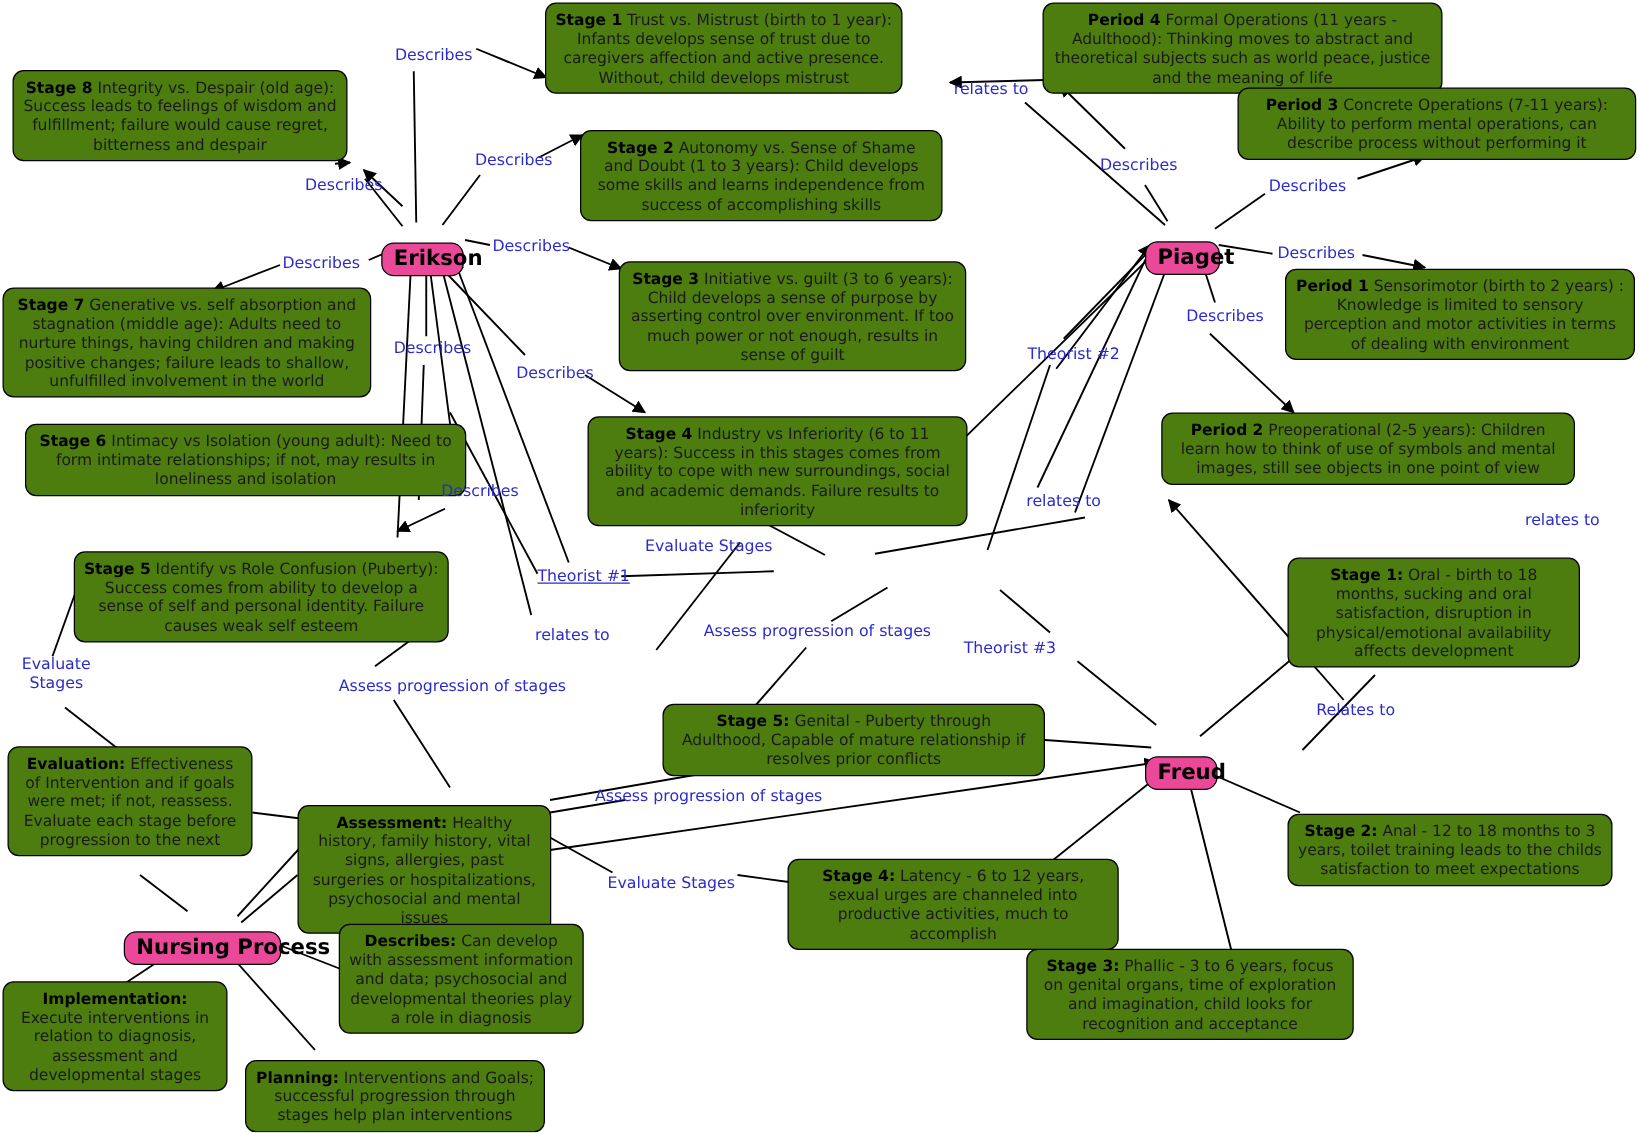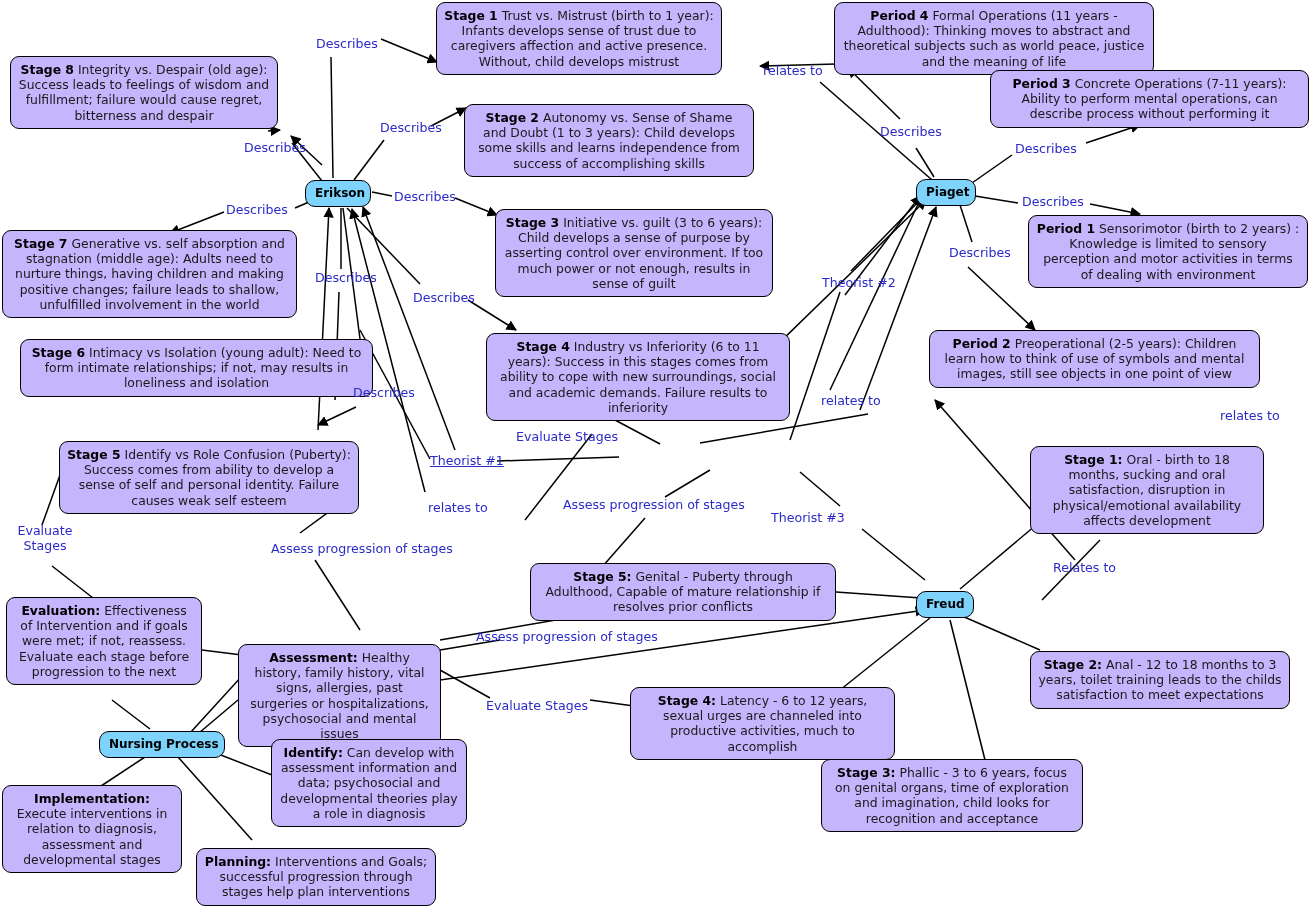--- a/index.html
+++ b/index.html
@@ -18,48 +18,49 @@
   #edges {
     position: absolute;
     left: 0; top: 0;
     width: 1312px;
     height: 906px;
     pointer-events: none;
   }
   .node {
     position: absolute;
     box-sizing: border-box;
-    background: #c4b5fd;
+    background: #4d7c0f;
     border: 1.6px solid #000000;
     border-radius: 9px;
     text-align: center;
     color: #1a1a1a;
     font-size: 12.4px;
     line-height: 15.2px;
     padding: 5px 7px;
     z-index: 3;
   }
   .node b {
     font-weight: bold;
     color: #000;
   }
   .hub {
     position: absolute;
     box-sizing: border-box;
-    background: #7dd3fc;
+    background: #ec4899;
     border: 1.8px solid #000000;
     border-radius: 10px;
     text-align: center;
     font-weight: bold;
-    font-size: 12px;
+    font-size: 17px;
     line-height: 17px;
     color: #000;
     padding: 4px 9px;
     z-index: 4;
     white-space: nowrap;
+    margin-top: 14px;
   }
   .elabel {
     position: absolute;
     color: #2b2bc9;
     font-size: 12.6px;
     line-height: 14.6px;
     white-space: nowrap;
     z-index: 5;
     background: transparent;
   }
@@ -217,21 +218,21 @@
   </div>
 
   <div class="node" style="left:464px; top:104px; width:290px;">
     <b>Stage 2</b><span> Autonomy vs. Sense of Shame and Doubt (1 to 3 years): Child develops some skills and learns independence from success of accomplishing skills</span>
   </div>
 
   <div class="node" style="left:495px; top:209px; width:278px;">
     <b>Stage 3</b><span> Initiative vs. guilt (3 to 6 years): Child develops a sense of purpose by asserting control over environment. If too much power or not enough, results in sense of guilt</span>
   </div>
 
-  <div class="node" style="left:470px; top:333px; width:304px;margin-left:16px;">
+  <div class="node" style="left:470px; top:333px; width:304px;">
     <b>Stage 4</b><span> Industry vs Inferiority (6 to 11 years): Success in this stages comes from ability to cope with new surroundings, social and academic demands. Failure results to inferiority</span>
   </div>
 
   <div class="node" style="left:59px; top:441px; width:300px;">
     <b>Stage 5</b><span> Identify vs Role Confusion (Puberty): Success comes from ability to develop a sense of self and personal identity. Failure causes weak self esteem</span>
   </div>
 
   <div class="node" style="left:20px; top:339px; width:353px;">
     <b>Stage 6</b><span> Intimacy vs Isolation (young adult): Need to form intimate relationships; if not, may results in loneliness and isolation</span>
   </div>
@@ -278,21 +279,21 @@
 
   <div class="node" style="left:530px; top:563px; width:306px;">
     <b>Stage 5:</b><span> Genital - Puberty through Adulthood, Capable of mature relationship if resolves prior conflicts</span>
   </div>
 
   <div class="node" style="left:238px; top:644px; width:203px;">
     <b>Assessment:</b><span> Healthy history, family history, vital signs, allergies, past surgeries or hospitalizations, psychosocial and mental issues</span>
   </div>
 
   <div class="node" style="left:271px; top:739px; width:196px;">
-    <b>Identify:</b><span> Can develop with assessment information and data; psychosocial and developmental theories play a role in diagnosis</span>
+    <b>Describes:</b><span> Can develop with assessment information and data; psychosocial and developmental theories play a role in diagnosis</span>
   </div>
 
   <div class="node" style="left:196px; top:848px; width:240px;">
     <b>Planning:</b><span> Interventions and Goals; successful progression through stages help plan interventions</span>
   </div>
 
   <div class="node" style="left:2px; top:785px; width:180px;">
     <b>Implementation:</b><span> Execute interventions in relation to diagnosis, assessment and developmental stages</span>
   </div>
 

